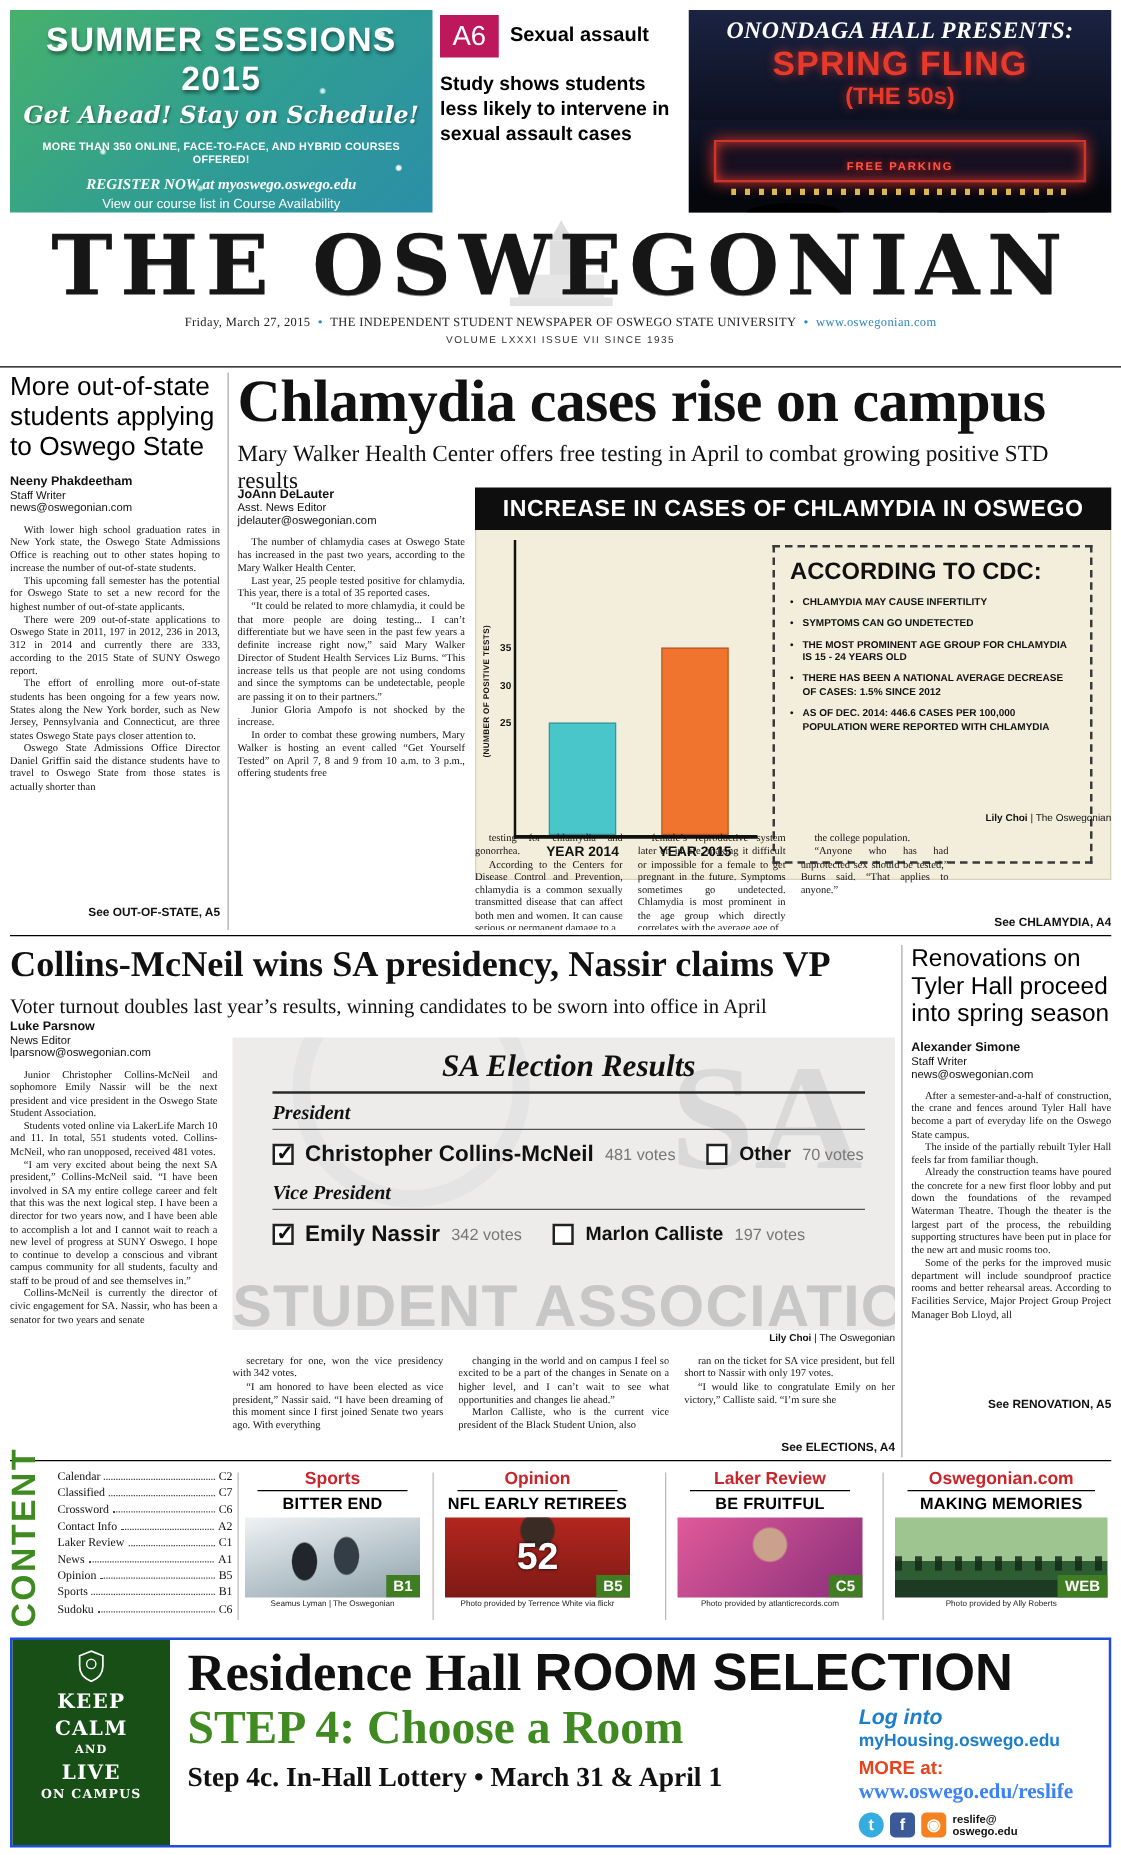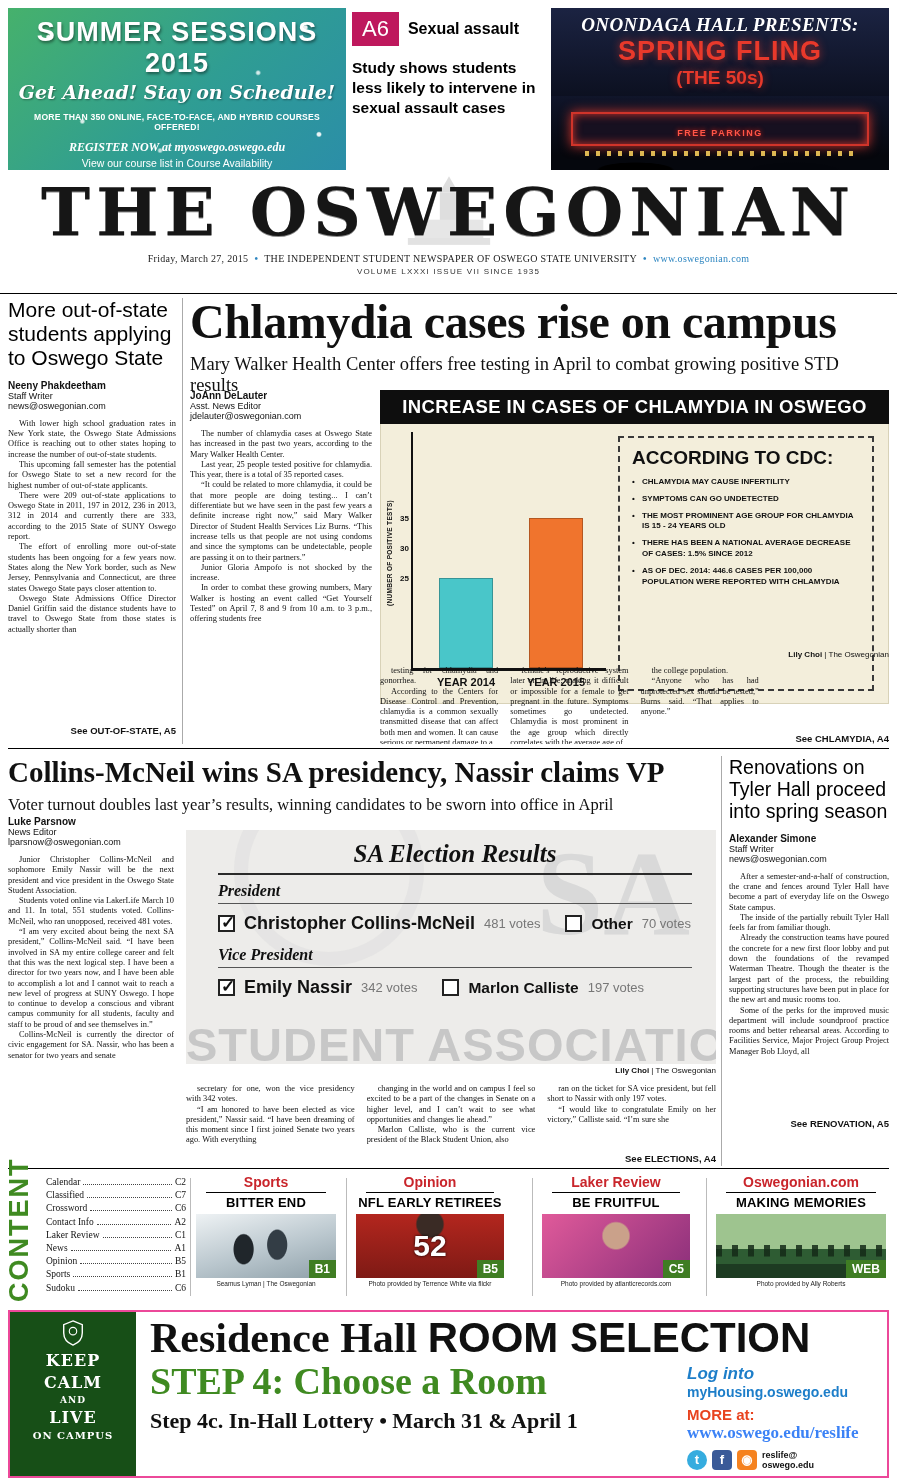--- a/index.html
+++ b/index.html
@@ -188,21 +188,21 @@
   .ph-num { color:#fff; font-size:30px; font-weight:bold; line-height:64px; text-shadow:0 0 3px #000; }
   .ph-laker { background:
       radial-gradient(circle at 50% 34%, #caa18a 0 15%, transparent 17%),
       linear-gradient(135deg,#e05a9a,#8a2f7a); }
   .ph-web { background:
       repeating-linear-gradient(90deg, rgba(20,42,23,.85) 0 6px, transparent 6px 16px) 0 60%/100% 18% no-repeat,
       linear-gradient(#9ec48f 0 55%, #2e5c33 55% 78%, #1d3b22 78% 100%); padding-left: 33px; }
 
   
   .bottom-ad { position:absolute; left:8px; top:1310px; width:881px; height:168px;
-    border:2px solid #ec4899; display:flex; background:#fff; }
+    border:2px solid #1d4ed8; display:flex; background:#fff; }
   .kc { width:126px; flex:none; background:#174f17; color:#fff; text-align:center;
     font-family:"DejaVu Serif",serif; padding-top:8px; }
   .kc svg { display:block; margin:0 auto 5px; }
   .kc .l { font-weight:bold; letter-spacing:1px; margin-top:3px; }
   .kc .big { font-size:16px; } .kc .small { font-size:9px; } .kc .mid { font-size:10px; }
   .ba-main { flex:1; position:relative; padding:4px 10px 4px 14px; }
   .ba-title { font-size:42px; line-height:1.05; white-space:nowrap; color:#101010; }
   .ba-title .serif { font-family:"Liberation Serif",serif; font-weight:bold; }
   .ba-title .caps { font-family:"Liberation Sans",sans-serif; font-weight:bold; }
   .ba-step-title { color:#3f8a21; font-family:"Liberation Serif",serif; font-weight:bold;

